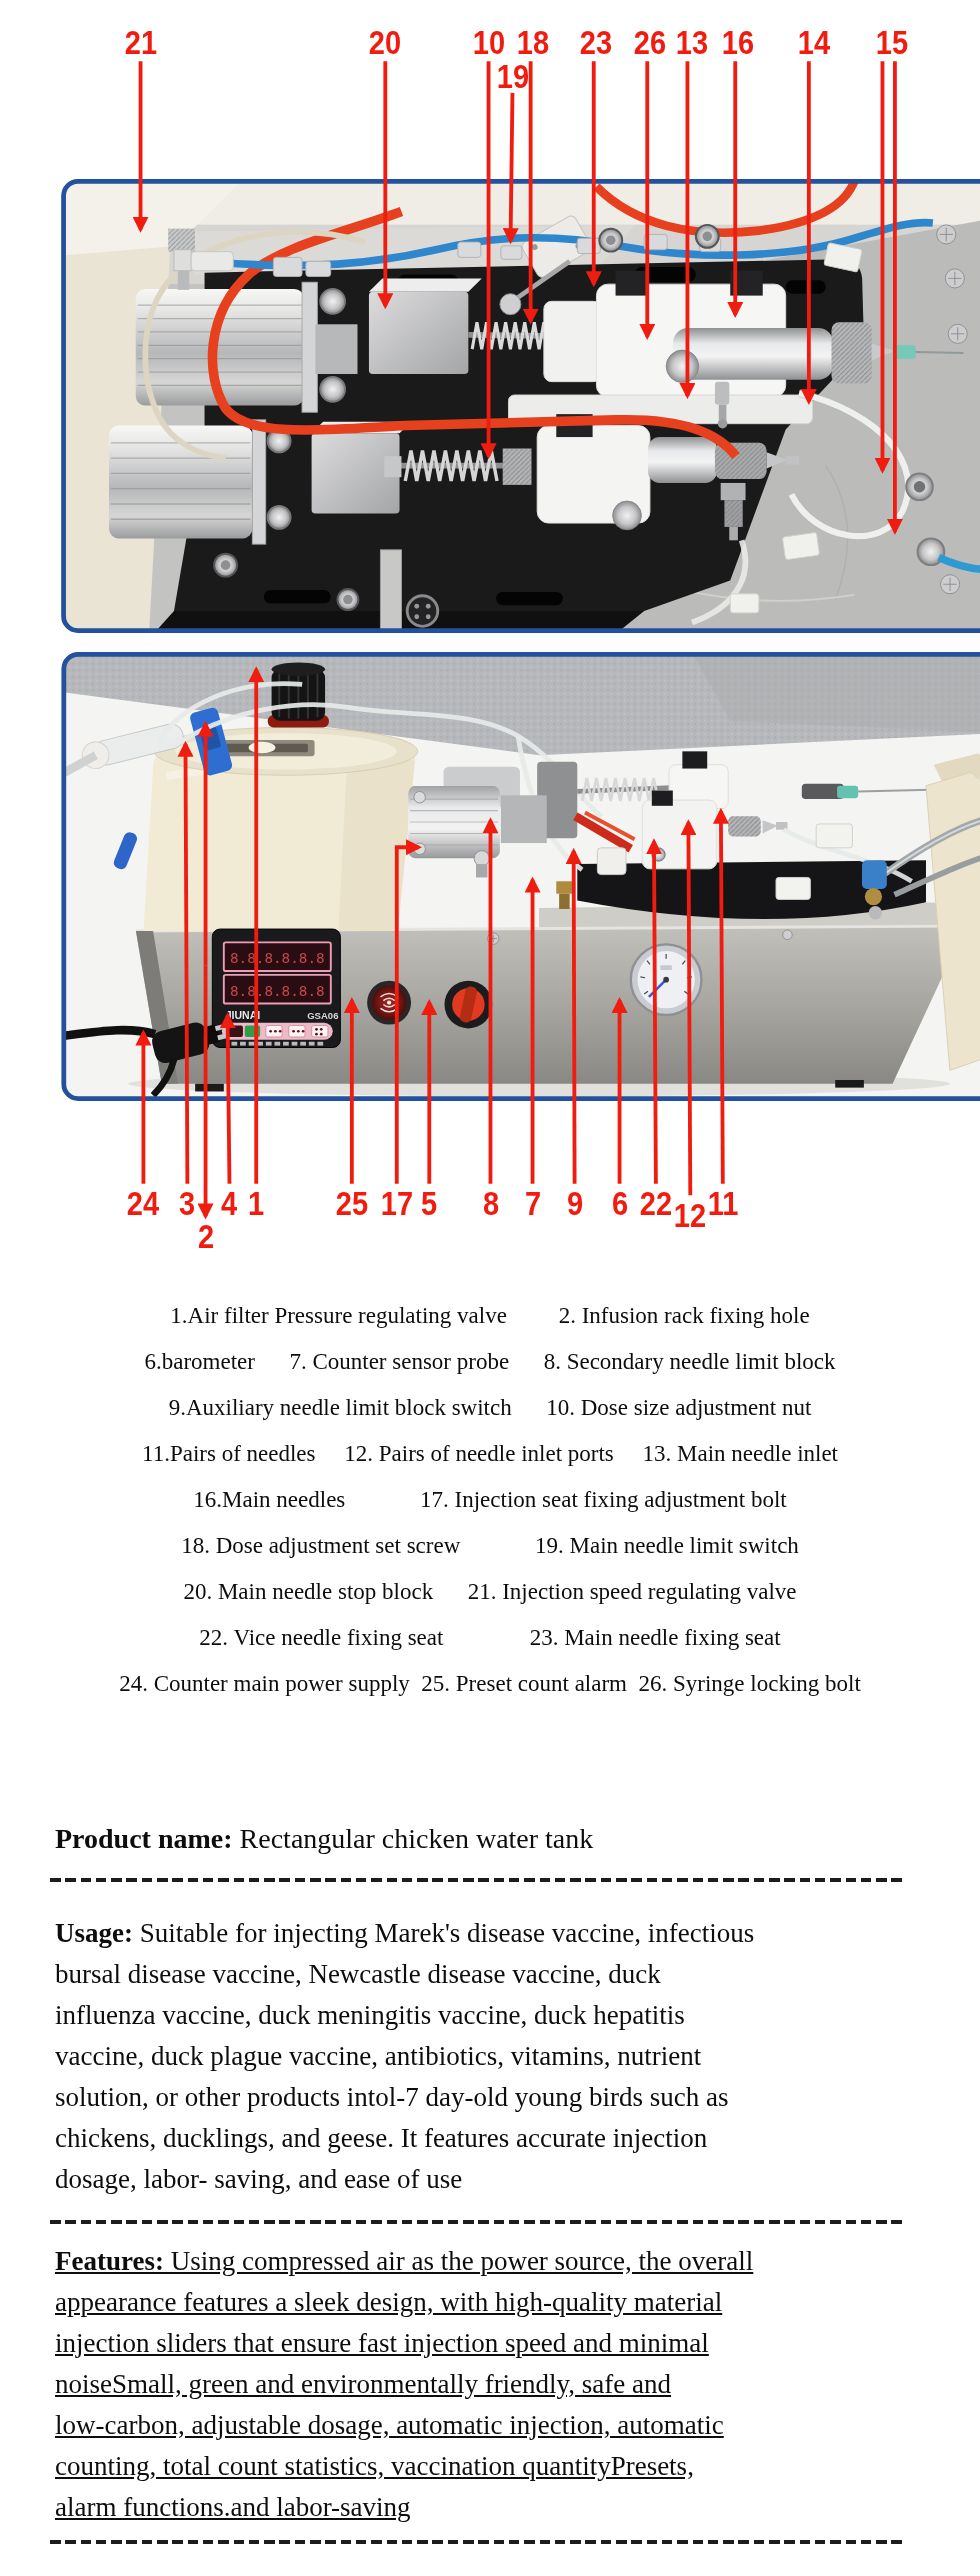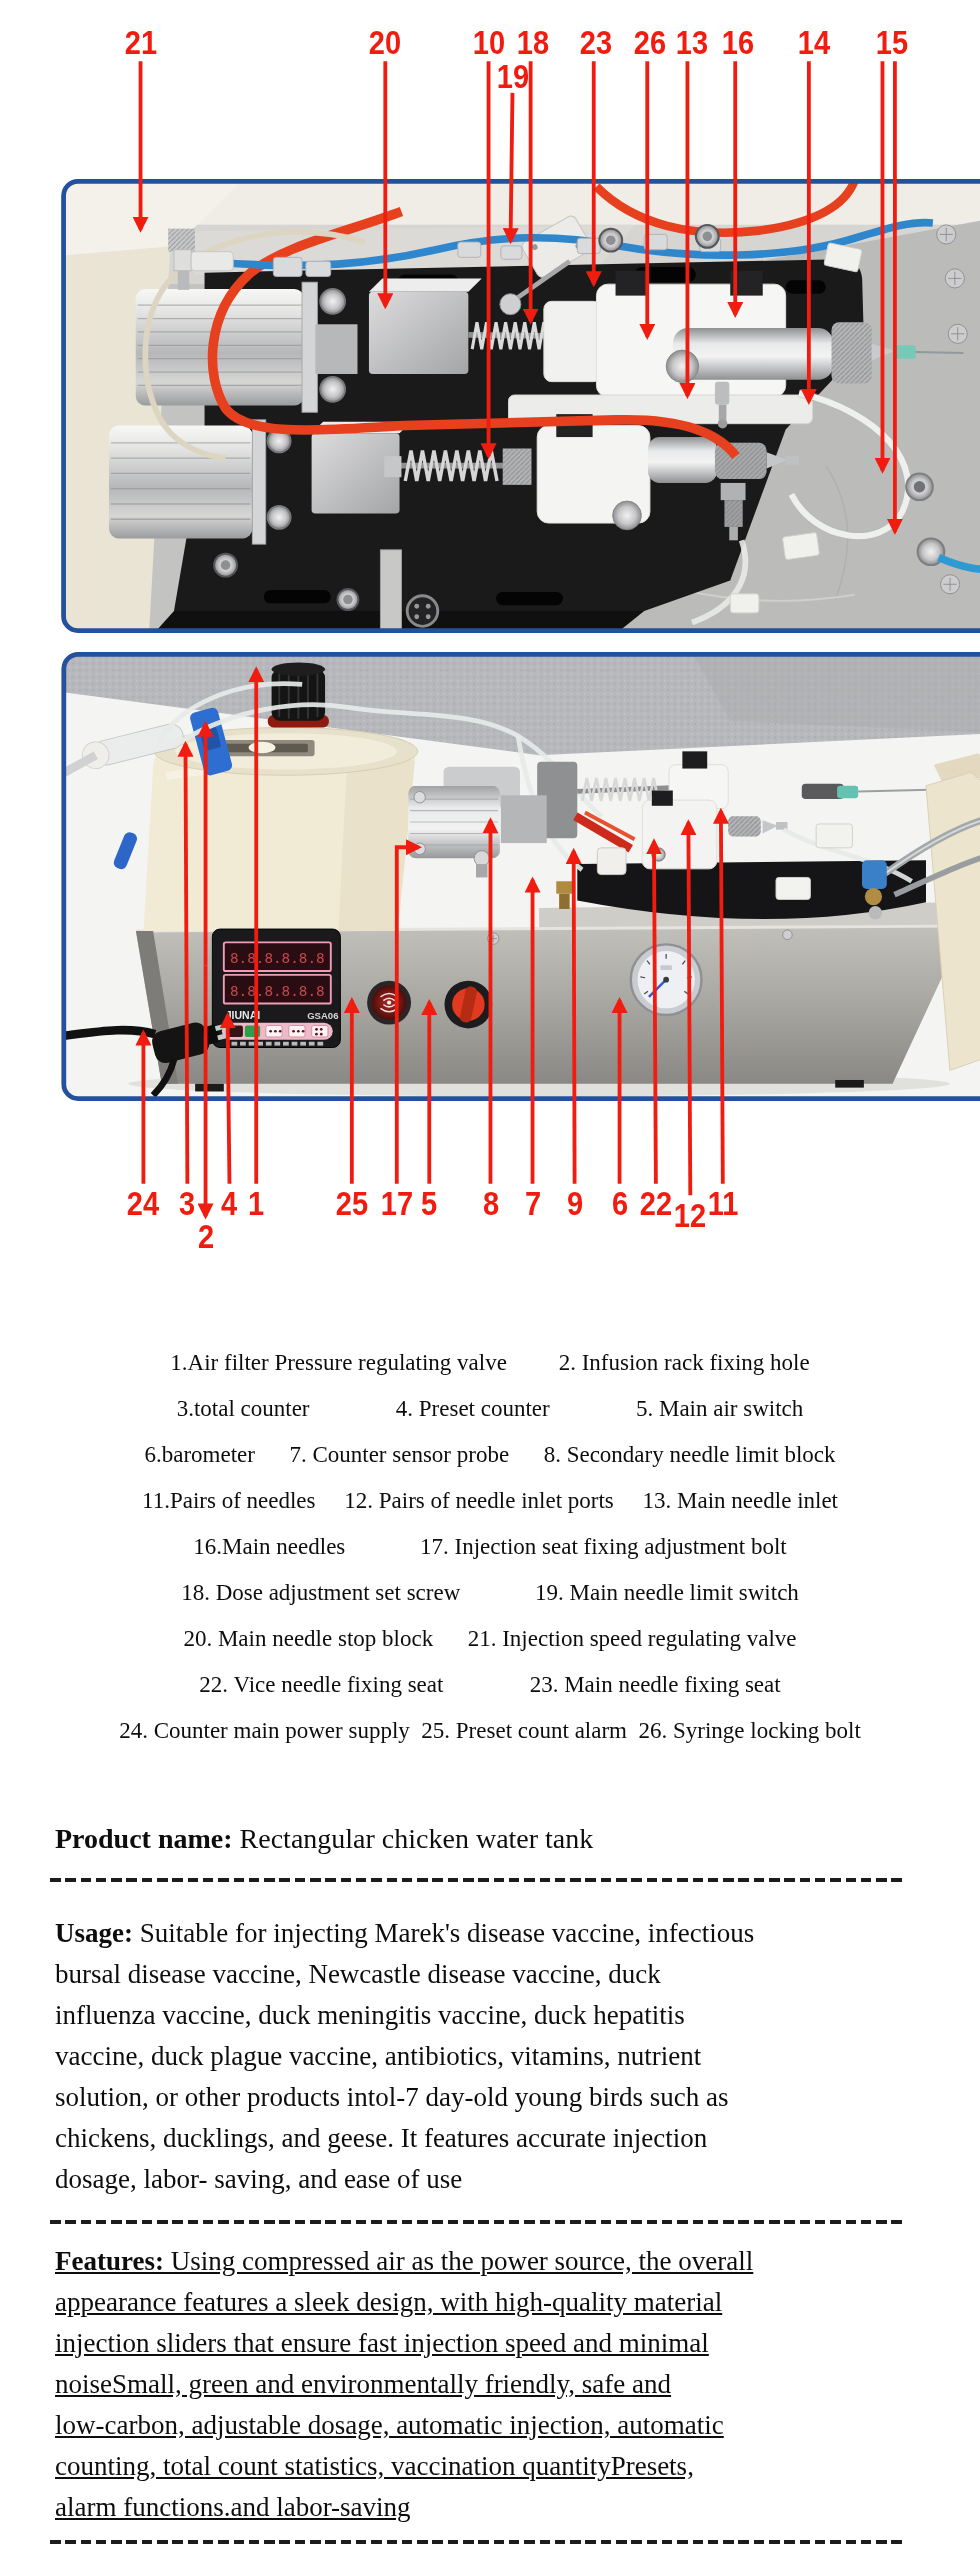--- a/index.html
+++ b/index.html
@@ -7,21 +7,21 @@
        font-family:"Liberation Serif",serif;color:#111;overflow:hidden;}
   .photo{position:absolute;left:21px;width:938px;}
   #photo1{top:163px;height:454px;}
   #photo2{top:636px;height:449px;}
   .photo svg{display:block;width:100%;height:100%;}
   #callout-overlay{position:absolute;left:0;top:0;width:980px;height:2576px;pointer-events:none;}
   #callout-labels{position:absolute;left:0;top:0;width:980px;height:2576px;pointer-events:none;}
   .co-label{position:absolute;transform:translate(-50%,-50%) scaleX(.88);
             font-family:"Liberation Sans",sans-serif;font-weight:bold;font-size:33px;
             color:#f11c10;line-height:1;white-space:nowrap;}
-  .parts{position:absolute;top:1340px;left:0;width:980px;text-align:center;
+  .parts{position:absolute;top:1293px;left:0;width:980px;text-align:center;
          font-size:23px;color:#0d0d0d;}
   .parts .pl{height:46px;line-height:46px;white-space:pre;}
   .pline{position:absolute;top:1823px;left:55px;margin:0;font-size:28px;color:#0d0d0d;white-space:pre;}
   .para{position:absolute;left:55px;width:899px;margin:0;font-size:27px;line-height:41px;
         color:#0d0d0d;white-space:pre-line;}
   #usage-para{top:1913px;}
   #features-para{top:2241px;text-decoration:underline;}
   .divider{position:absolute;left:50px;width:857px;height:3.8px;
            background:repeating-linear-gradient(90deg,#1c1c1c 0 10.5px,transparent 10.5px 15.3px);}
   #div1{top:1878px;} #div2{top:2220px;} #div3{top:2540px;}
@@ -559,22 +559,22 @@
     <div class="co-label" style="left: 533px; top: 1203px;">7</div>
     <div class="co-label" style="left: 575px; top: 1203px;">9</div>
     <div class="co-label" style="left: 620px; top: 1203px;">6</div>
     <div class="co-label" style="left: 656px; top: 1203px;">22</div>
     <div class="co-label" style="left: 690px; top: 1215px;">12</div>
     <div class="co-label" style="left: 723px; top: 1203px;">11</div>
   </div>
 
 <section class="parts" id="parts-list">
     <div class="pl">1.Air filter Pressure regulating valve         2. Infusion rack fixing hole</div>
-    <div class="pl">3.total counter               4. Preset counter               5. Main air switch</div>
     <div class="pl">6.barometer      7. Counter sensor probe      8. Secondary needle limit block</div>
+    <div class="pl">9.Auxiliary needle limit block switch      10. Dose size adjustment nut</div>
     <div class="pl">11.Pairs of needles     12. Pairs of needle inlet ports     13. Main needle inlet</div>
     <div class="pl">16.Main needles             17. Injection seat fixing adjustment bolt</div>
     <div class="pl">18. Dose adjustment set screw             19. Main needle limit switch</div>
     <div class="pl">20. Main needle stop block      21. Injection speed regulating valve</div>
     <div class="pl">22. Vice needle fixing seat               23. Main needle fixing seat</div>
     <div class="pl">24. Counter main power supply  25. Preset count alarm  26. Syringe locking bolt</div>
   </section>
 
 <section>
   <p class="pline"><b>Product name:</b> <span>Rectangular chicken water tank</span></p>

